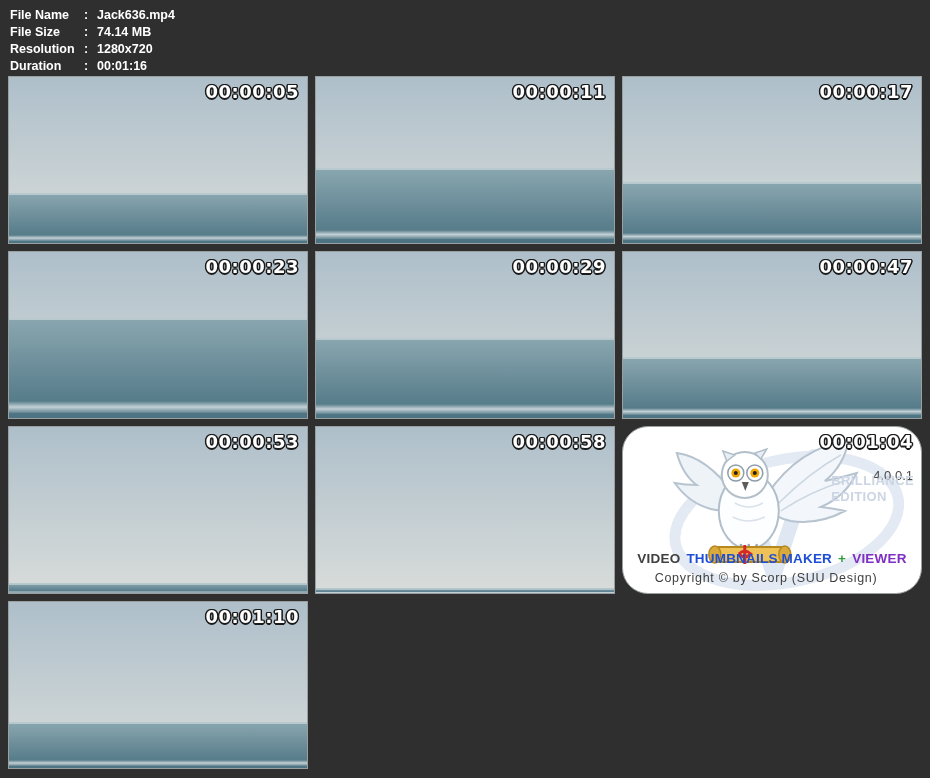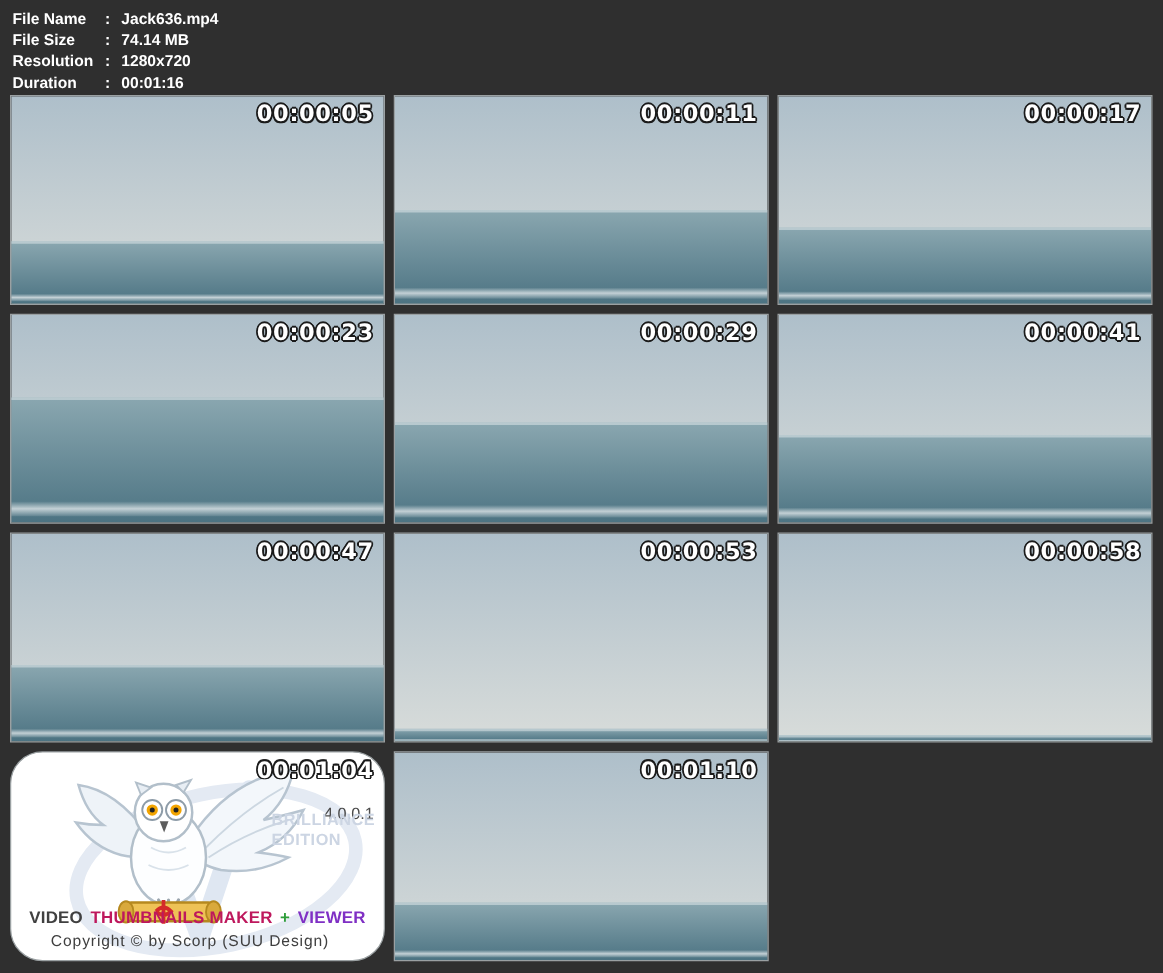--- a/index.html
+++ b/index.html
@@ -120,26 +120,20 @@
   </div>
 
   <div class="cell thumb" style="--h: 52%;">
     <div class="scene">
       <div class="sea"></div>
     </div>
     <span class="ts">00:00:29</span>
   </div>
 
 
-  <div class="cell thumb" style="--h: 58%;">
-    <div class="scene">
-      <div class="sea"></div>
-    </div>
-    <span class="ts">00:00:41</span>
-  </div>
 
   <div class="cell thumb" style="--h: 63%;">
     <div class="scene">
       <div class="sea"></div>
     </div>
     <span class="ts">00:00:47</span>
   </div>
 
   <div class="cell thumb" style="--h: 94%;">
     <div class="scene">
@@ -186,21 +180,21 @@
 
       <rect x="64" y="114" width="74" height="15" rx="6" fill="#eec256" stroke="#b6891f" stroke-width="2"></rect>
       <ellipse cx="66" cy="121.5" rx="6" ry="8.5" fill="#d9a93c" stroke="#b6891f" stroke-width="1.5"></ellipse>
       <ellipse cx="136" cy="121.5" rx="6" ry="8.5" fill="#d9a93c" stroke="#b6891f" stroke-width="1.5"></ellipse>
       <path d="M96,112 l0,19 M90,121 q6,-6 12,0 q-6,6 -12,0" stroke="#d42a2a" stroke-width="3" fill="none"></path>
     </svg>
     <span class="ts">00:01:04</span>
     <div class="version">4.0.0.1</div>
     <div class="edition">BRILLIANCE
 EDITION</div>
-    <div class="product"><span style="color: #404040;">VIDEO</span><span style="color: #be185d;">THUMBNAILS MAKER</span><span style="color: rgb(46, 158, 58);">+</span><span style="color: rgb(127, 47, 196);">VIEWER</span></div>
+    <div class="product"><span style="color: #404040;">VIDEO</span><span style="color: #1d4ed8;">THUMBNAILS MAKER</span><span style="color: rgb(46, 158, 58);">+</span><span style="color: rgb(127, 47, 196);">VIEWER</span></div>
     <div class="copyright">Copyright © by Scorp (SUU Design)</div>
   </div>
 
   <div class="cell thumb" style="--h: 72%;">
     <div class="scene">
       <div class="sea"></div>
     </div>
     <span class="ts">00:01:10</span>
   </div>
 </div>

